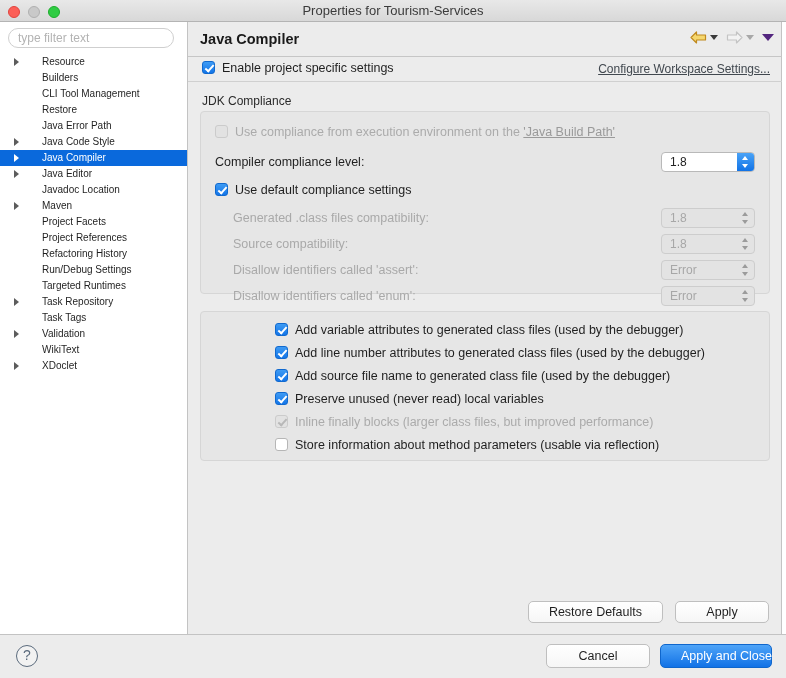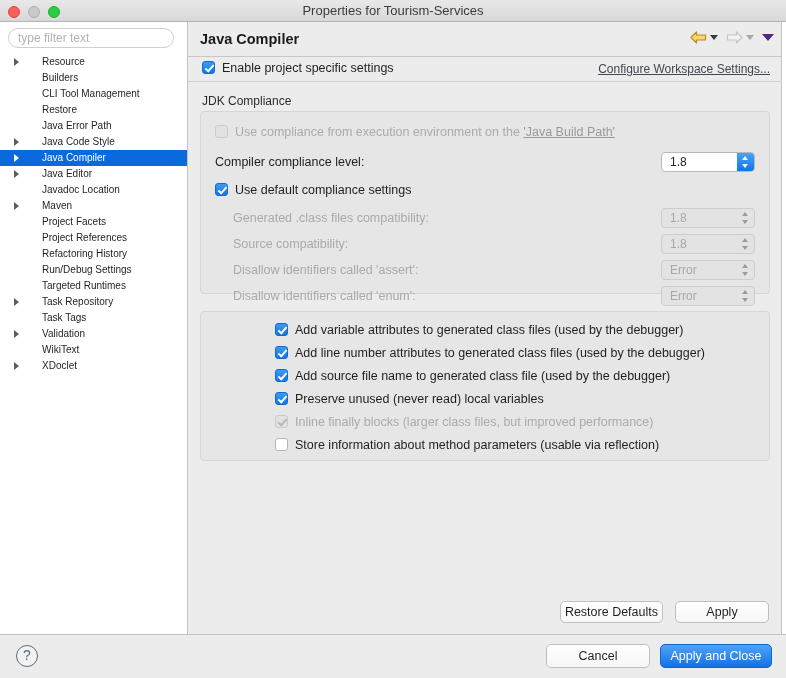--- a/index.html
+++ b/index.html
@@ -311,21 +311,21 @@
 
   
   .btn {
     font-family: "Liberation Sans", sans-serif;
     font-size: 12.5px;
     color: #1f1f1f;
     background: linear-gradient(to bottom, #ffffff 0%, #f6f6f6 100%);
     border: 1px solid #bfbfbf;
     border-radius: 5px;
     height: 22px;
-    padding: 0 4px;
+    padding: 0 20px;
     box-sizing: border-box;
     cursor: default;
     white-space: nowrap;
   }
   .btn.primary {
     background: linear-gradient(to bottom, #4ea4f8 0%, #1272e6 100%);
     border: 1px solid #0f66cc;
     color: #ffffff;
   }
   .content-footer {

